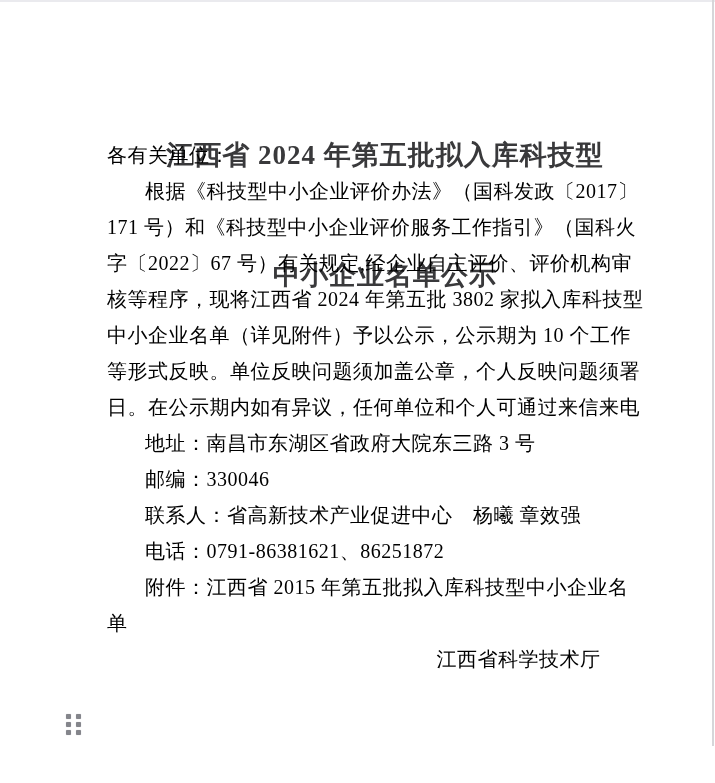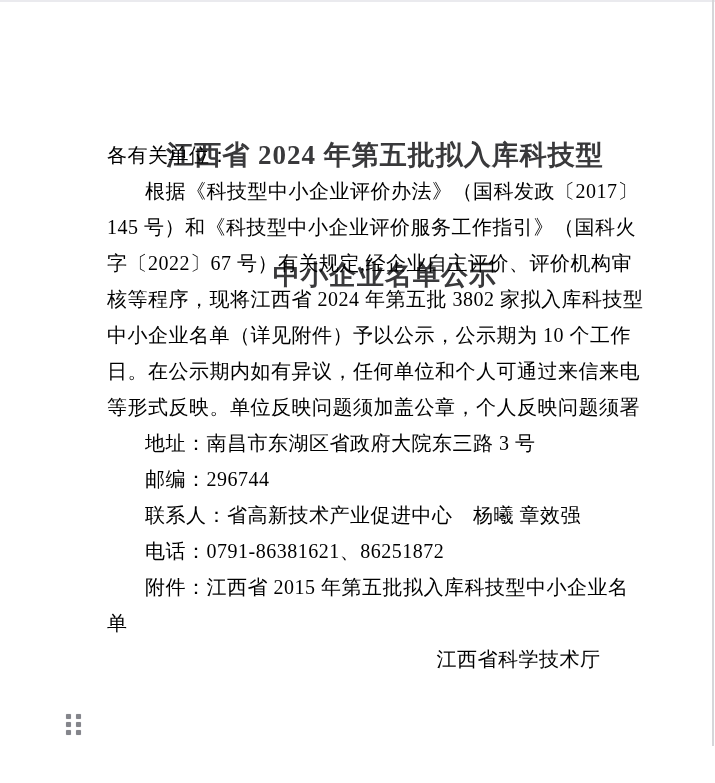--- a/index.html
+++ b/index.html
@@ -78,28 +78,28 @@
   <div class="right-border"></div>
 
   <div class="title-block">
     <div>江西省 2024 年第五批拟入库科技型</div>
     <div>中小企业名单公示</div>
   </div>
 
   <div class="content">
     <div class="line">各有关单位：</div>
     <div class="line indent">根据《科技型中小企业评价办法》（国科发政〔2017〕</div>
-    <div class="line">145 号）和《科技型中小企业评价服务工作指引》（国科火</div>
+    <div class="line">171 号）和《科技型中小企业评价服务工作指引》（国科火</div>
     <div class="line">字〔2022〕67 号）有关规定,经企业自主评价、评价机构审</div>
     <div class="line">核等程序，现将江西省 2024 年第五批 3802 家拟入库科技型</div>
     <div class="line">中小企业名单（详见附件）予以公示，公示期为 10 个工作</div>
+    <div class="line">等形式反映。单位反映问题须加盖公章，个人反映问题须署</div>
     <div class="line">日。在公示期内如有异议，任何单位和个人可通过来信来电</div>
-    <div class="line">等形式反映。单位反映问题须加盖公章，个人反映问题须署</div>
     <div class="line indent">地址：南昌市东湖区省政府大院东三路 3 号</div>
-    <div class="line indent">邮编：296744</div>
+    <div class="line indent">邮编：330046</div>
     <div class="line indent">联系人：省高新技术产业促进中心　杨曦 章效强</div>
     <div class="line indent">电话：0791-86381621、86251872</div>
     <div class="line indent">附件：江西省 2015 年第五批拟入库科技型中小企业名</div>
     <div class="line">单</div>
     <div class="line sig-org">江西省科学技术厅</div>
   </div>
 
   <div class="grip">
     <span></span>
     <span></span>

